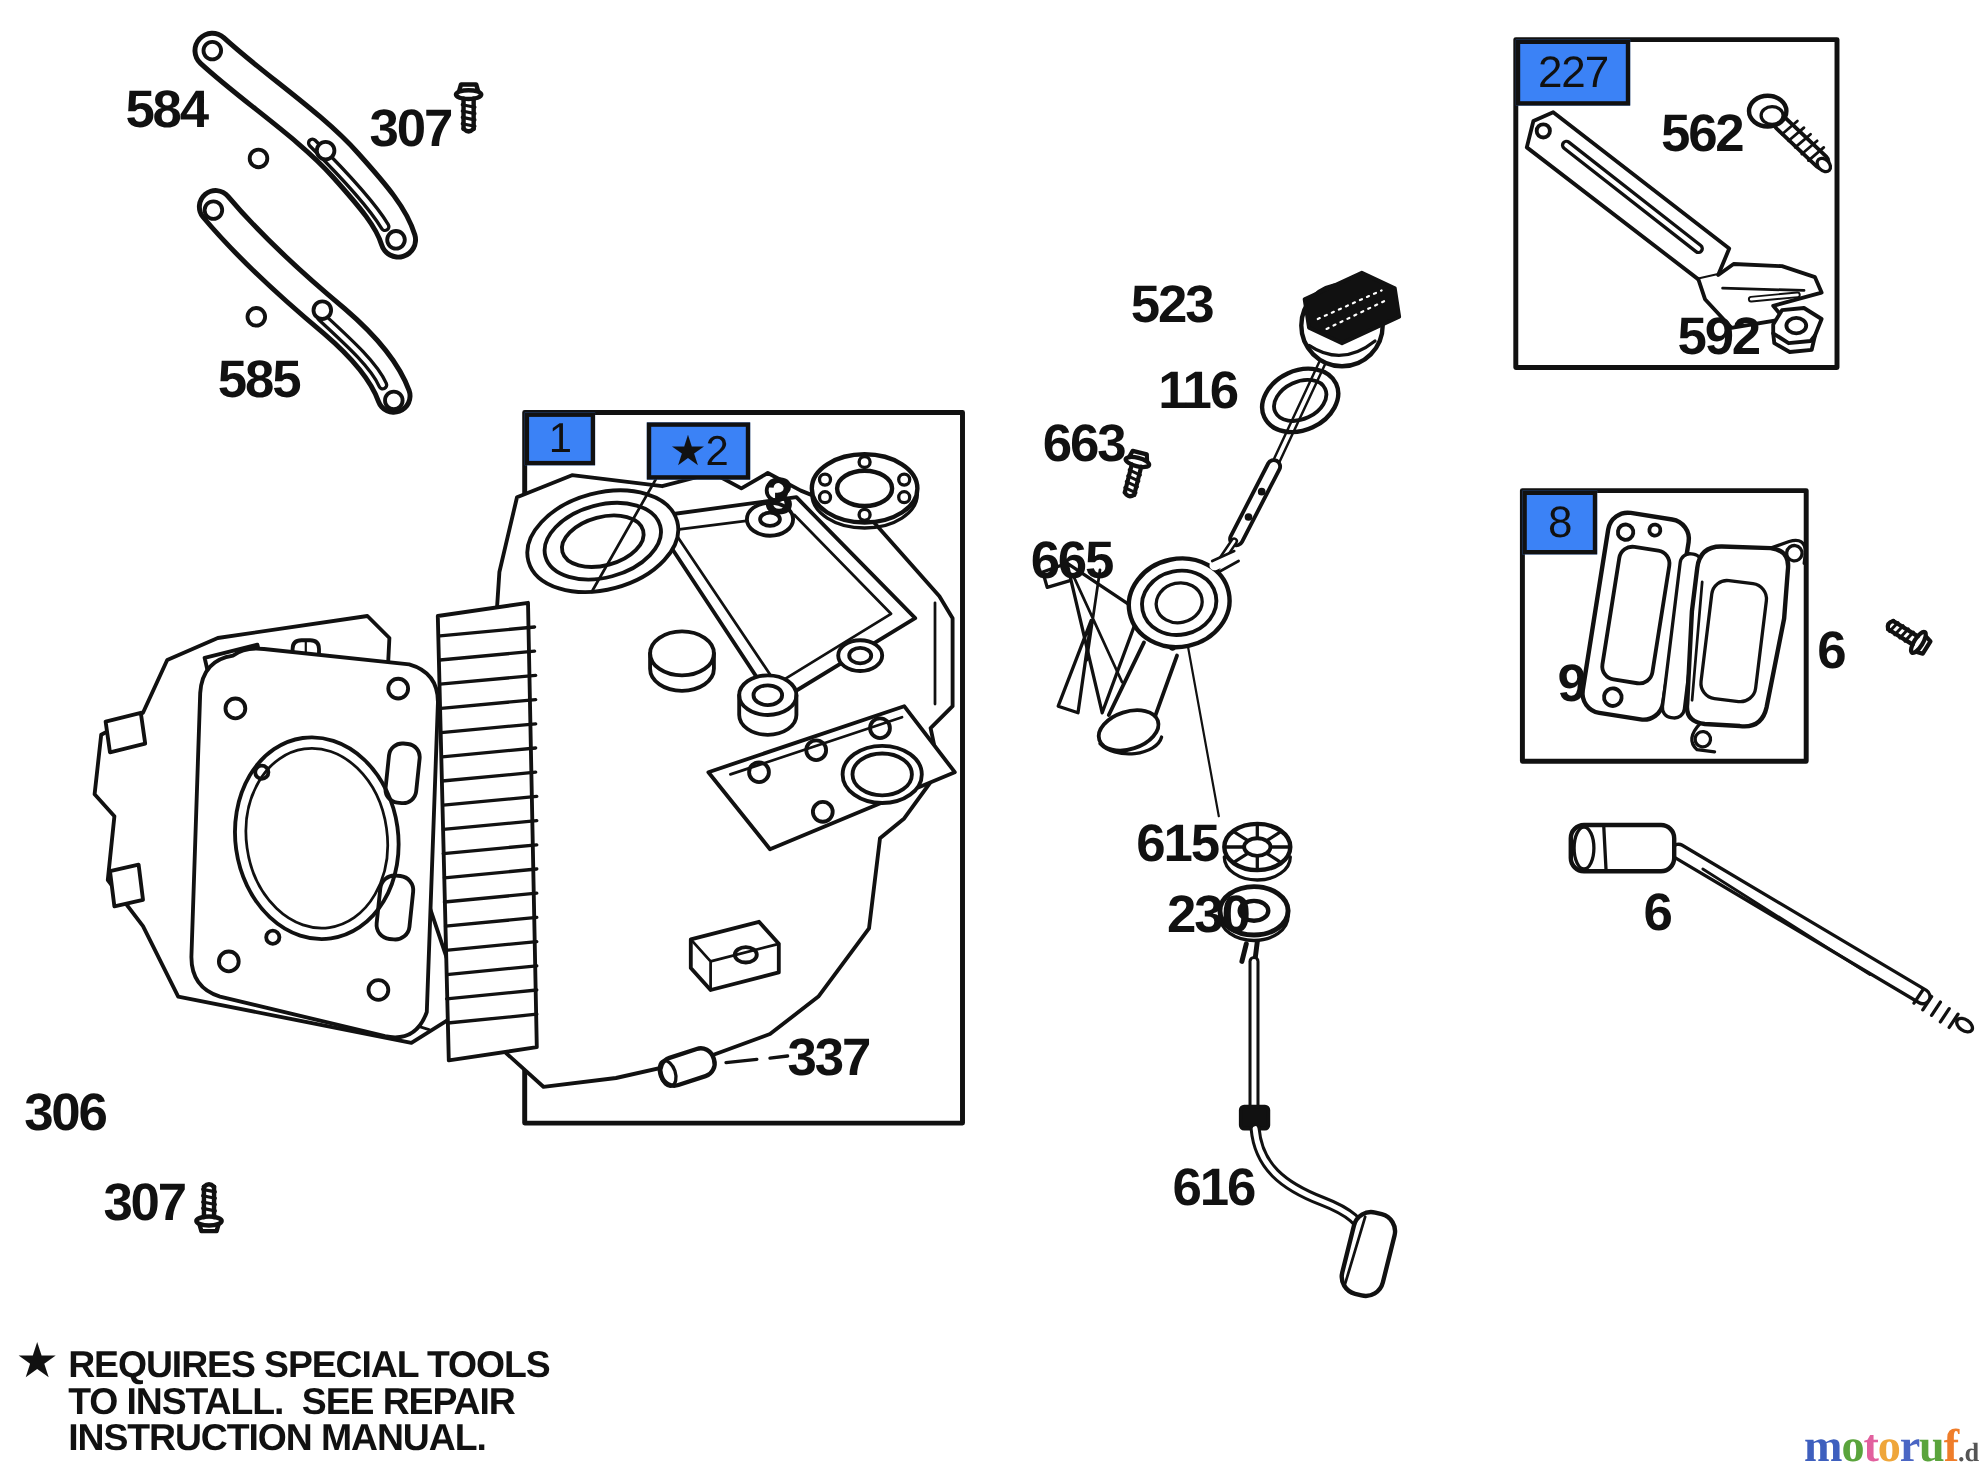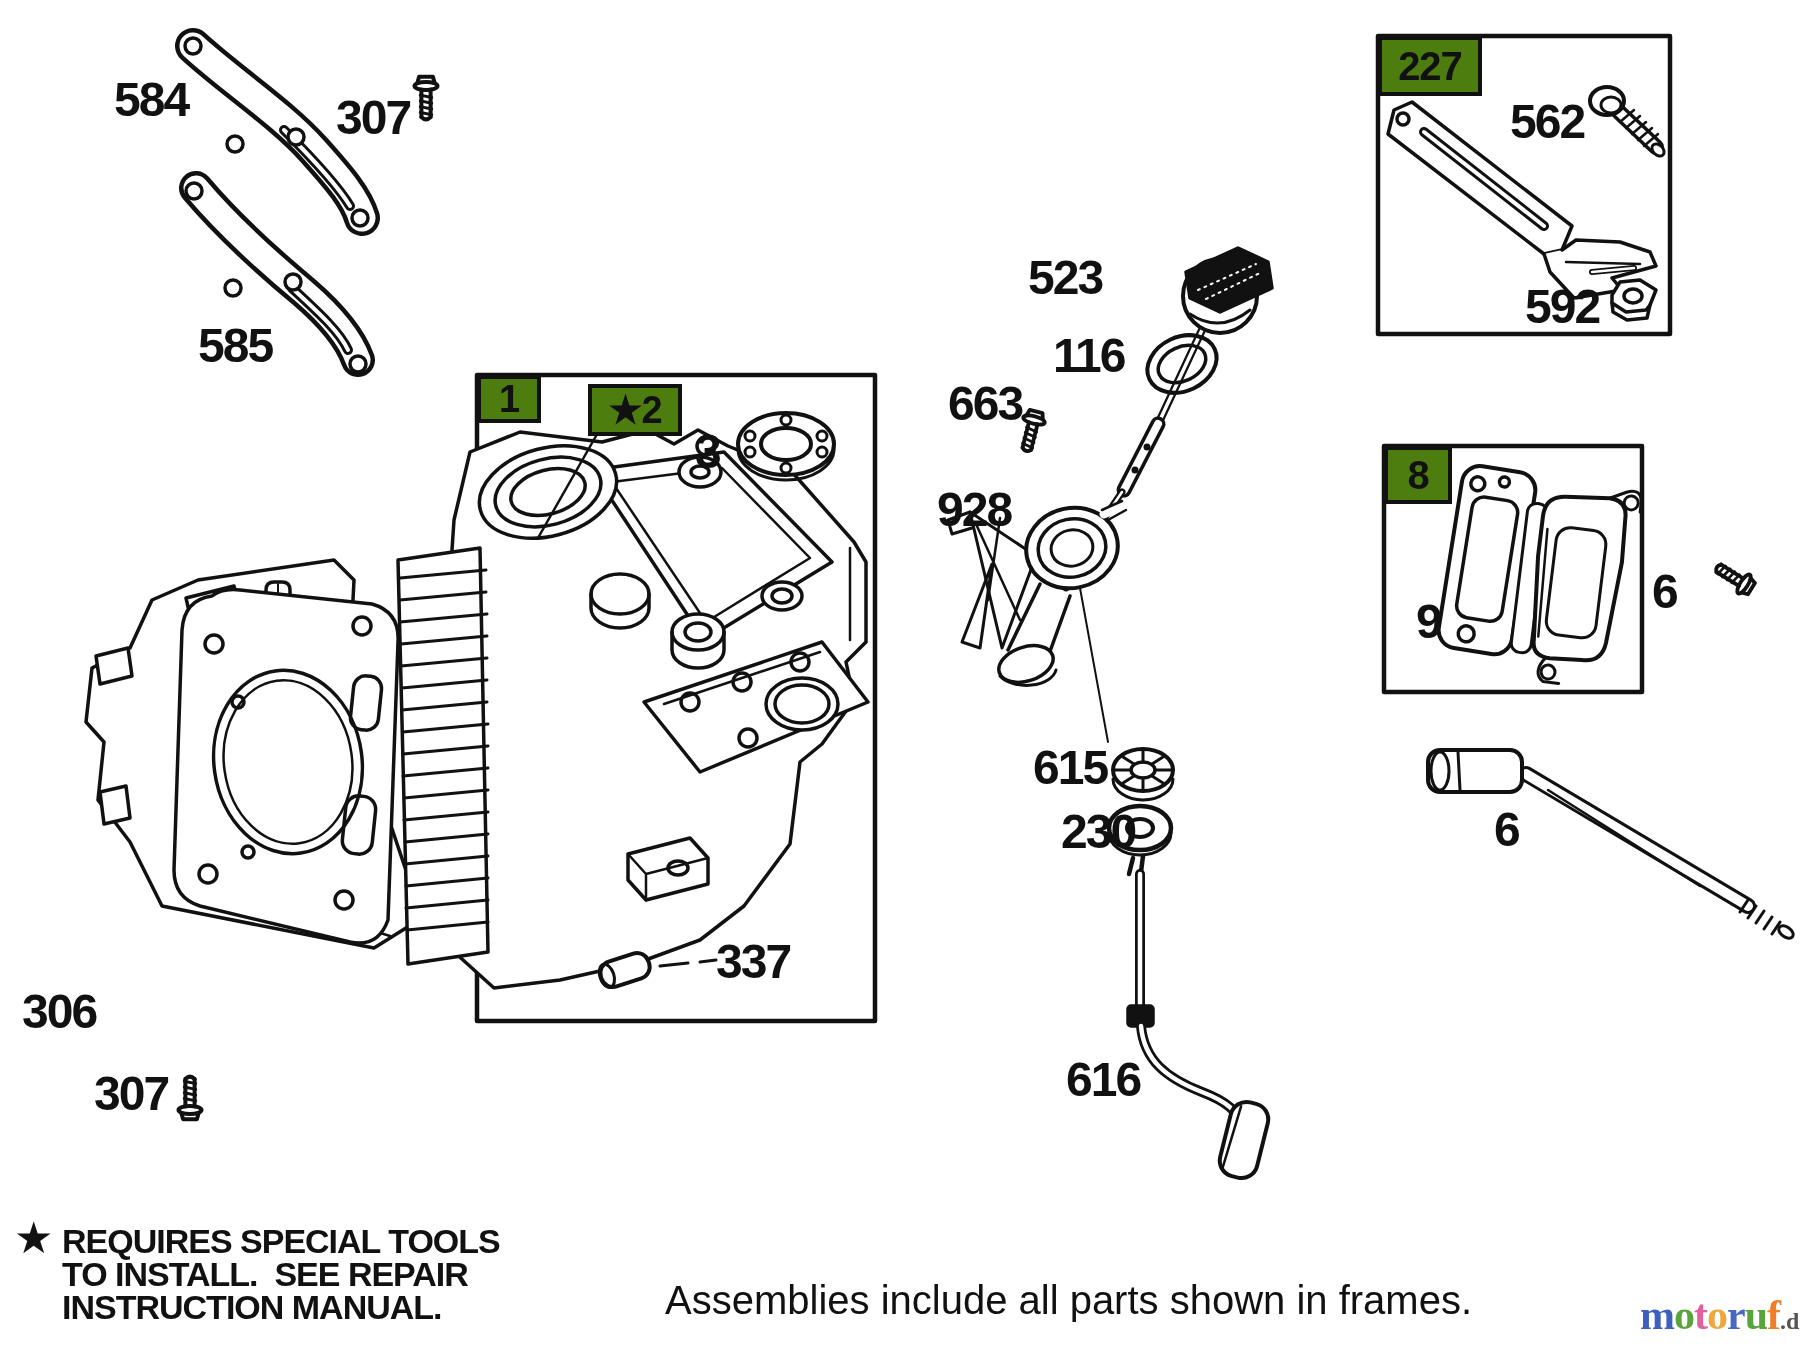--- a/index.html
+++ b/index.html
@@ -6,23 +6,23 @@
   #canvas {
     position:relative; width:1800px; height:1346px; background:#ffffff;
     font-family:"Liberation Sans", sans-serif; overflow:hidden; color:#111;
   }
   #art { position:absolute; left:0; top:0; }
   .plabel {
     position:absolute; font-weight:bold; font-size:48px; line-height:1;
     letter-spacing:-2px; color:#111; white-space:nowrap;
   }
   .framelabel {
-    position:absolute; box-sizing:border-box; border:4px solid #111; background:#4d7c0f;
+    position:absolute; box-sizing:border-box; border:4px solid #111; background:#3b82f6;
     display:flex; align-items:center; justify-content:center;
-    font-weight:bold; color:#111; letter-spacing:-1px;
+    font-weight:normal; color:#111; letter-spacing:-1px;
   }
   #fb1   { left:477px;  top:375px; width:64px;  height:48px; font-size:38px; }
   #fb2   { left:588px;  top:384px; width:94px;  height:52px; font-size:38px; }
   #fb227 { left:1378px; top:36px;  width:104px; height:60px; font-size:40px; }
   #fb8   { left:1384px; top:446px; width:68px;  height:58px; font-size:40px; }
   .footnote-star { position:absolute; left:14px; top:1216px; font-size:44px; line-height:1; color:#111; }
   .footnote-line { position:absolute; left:62px; font-weight:bold; font-size:34px; line-height:1;
                    letter-spacing:-1px; color:#111; white-space:pre; }
   #fl1 { top:1224px; } #fl2 { top:1257px; } #fl3 { top:1290px; }
   .caption { position:absolute; left:665px; top:1278px; font-size:40px; color:#111; white-space:pre; }
@@ -308,32 +308,31 @@
   <div class="plabel" style="left:114px;top:76px">584</div>
   <div class="plabel" style="left:336px;top:94px">307</div>
   <div class="plabel" style="left:198px;top:322px">585</div>
   <div class="plabel" style="left:695px;top:428px">3</div>
   <div class="plabel" style="left:716px;top:938px">337</div>
   <div class="plabel" style="left:22px;top:988px">306</div>
   <div class="plabel" style="left:94px;top:1070px">307</div>
   <div class="plabel" style="left:1028px;top:254px">523</div>
   <div class="plabel" style="left:1053px;top:332px">116</div>
   <div class="plabel" style="left:948px;top:380px">663</div>
-  <div class="plabel" style="left:937px;top:486px">928</div>
+  <div class="plabel" style="left:937px;top:486px">665</div>
   <div class="plabel" style="left:1033px;top:744px">615</div>
   <div class="plabel" style="left:1061px;top:808px">230</div>
   <div class="plabel" style="left:1066px;top:1056px">616</div>
   <div class="plabel" style="left:1510px;top:98px">562</div>
   <div class="plabel" style="left:1525px;top:283px">592</div>
   <div class="plabel" style="left:1416px;top:598px">9</div>
   <div class="plabel" style="left:1652px;top:568px">6</div>
   <div class="plabel" style="left:1494px;top:806px">6</div>
 
   <div class="footnote-star">★</div>
   <div class="footnote-line" id="fl1">REQUIRES SPECIAL TOOLS</div>
   <div class="footnote-line" id="fl2">TO INSTALL.  SEE REPAIR</div>
   <div class="footnote-line" id="fl3">INSTRUCTION MANUAL.</div>
 
-  <div class="caption">Assemblies include all parts shown in frames.</div>
 
   <div class="logo"><span style="color:#3e5fbe">m</span><span style="color:#5aa43c">o</span><span style="color:#e2609e">t</span><span style="color:#efa63a">o</span><span style="color:#4a66c4">r</span><span style="color:#5aa43c">u</span><span style="color:#ef7d2a">f</span><span class="de" style="color:#555555">.de</span></div>
 
 </div>
 
 </body></html>

